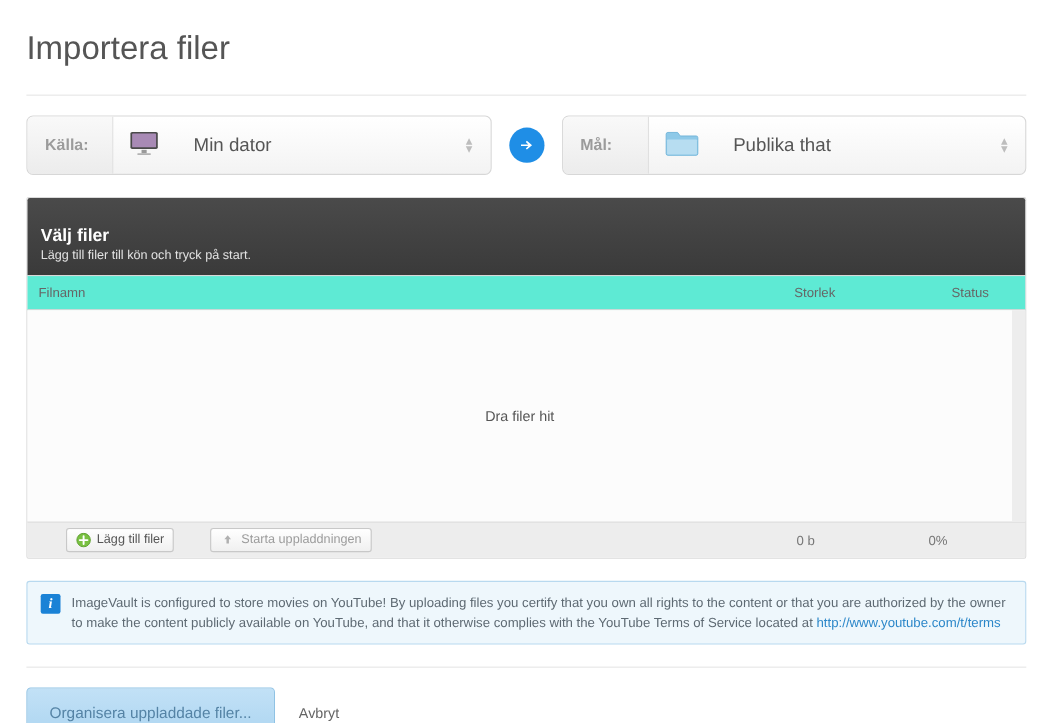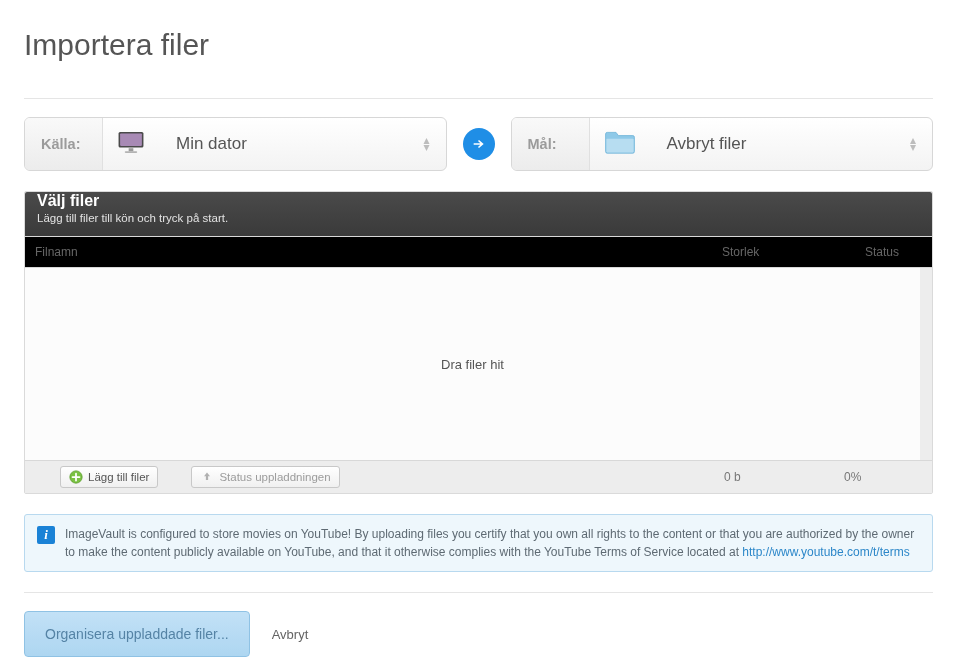--- a/index.html
+++ b/index.html
@@ -7,21 +7,21 @@
       font-family: "Helvetica Neue", Helvetica, Arial, sans-serif;
       background: #ffffff;
       color: #555555;
       width: 957px;
       padding: 28px 24px 24px 24px;
     }
     .page-title {
       font-size: 30px;
       font-weight: 300;
       color: #555555;
-      margin-bottom: 36px;
+      margin-bottom: 24px;
     }
     .hr { border: 0; border-top: 1px solid #e5e5e5; margin-bottom: 18px; }
 
     
     .selectors {
       display: flex;
       align-items: center;
       gap: 16px;
       margin-bottom: 20px;
     }
@@ -82,30 +82,30 @@
     .arrow-circle svg { width: 16px; height: 16px; fill: #ffffff; }
 
     .monitor-icon svg { width: 28px; height: 24px; }
     .folder-icon svg { width: 32px; height: 26px; }
 
     
     .upload-panel { border: 1px solid #dadada; border-radius: 2px; margin-bottom: 20px; }
     .upload-header {
       background: linear-gradient(#4a4a4a, #3a3a3a);
       color: #ffffff;
-      padding: 0 12px 12px 12px;
+      padding: 26px 12px 12px 12px;
       border-top-left-radius: 2px;
       border-top-right-radius: 2px;
     }
     .upload-header-title { font-size: 16px; font-weight: 600; margin-bottom: 2px; }
     .upload-header-sub { font-size: 11.5px; color: #e2e2e2; font-weight: 400; }
 
     .col-headers {
       display: flex;
-      background: #000000;
+      background: #5eead4;
       border-top: 1px solid #d8d8d8;
       border-bottom: 1px solid #d8d8d8;
       font-size: 12px;
       color: #666;
       padding: 8px 10px;
     }
     .col-filename { flex: 1; }
     .col-size { width: 120px; text-align: left; }
     .col-status { width: 80px; text-align: center; }
 
@@ -235,21 +235,21 @@
 
   <div class="select-group">
     <div class="select-label">Mål:</div>
     <div class="select-body">
       <span class="folder-icon">
         <svg viewBox="0 0 40 32">
           <path d="M2 6 L2 28 Q2 30 4 30 L36 30 Q38 30 38 28 L38 10 Q38 8 36 8 L18 8 L15 4 L4 4 Q2 4 2 6 Z" fill="#8ec9e8" stroke="#6db3d8" stroke-width="1"></path>
           <path d="M4 12 L36 12 Q37 12 37 13 L37 28 Q37 29 36 29 L4 29 Q3 29 3 28 L3 13 Q3 12 4 12 Z" fill="#b7ddf1"></path>
         </svg>
       </span>
-      <span class="select-text">Avbryt filer</span>
+      <span class="select-text">Publika that</span>
       <div class="select-caret">
           <span>▴</span>
           <span>▾</span>
         </div>
     </div>
   </div>
 </div>
 
 <div class="upload-panel">
   <div class="upload-header">
@@ -273,21 +273,21 @@
         </svg>
       </span>
       <span>Lägg till filer</span>
     </div>
     <div class="mini-btn disabled">
       <span class="ico">
         <svg viewBox="0 0 16 16" width="12" height="12">
           <path d="M8 2 L12 7 L9.5 7 L9.5 12 L6.5 12 L6.5 7 L4 7 Z" fill="#b0b0b0"></path>
         </svg>
       </span>
-      <span>Status uppladdningen</span>
+      <span>Starta uppladdningen</span>
     </div>
     <div class="footer-spacer"></div>
     <div class="footer-size">0 b</div>
     <div class="footer-status">0%</div>
   </div>
 </div>
 
 <div class="info-bar">
   <div class="info-icon">i</div>
   <div>

